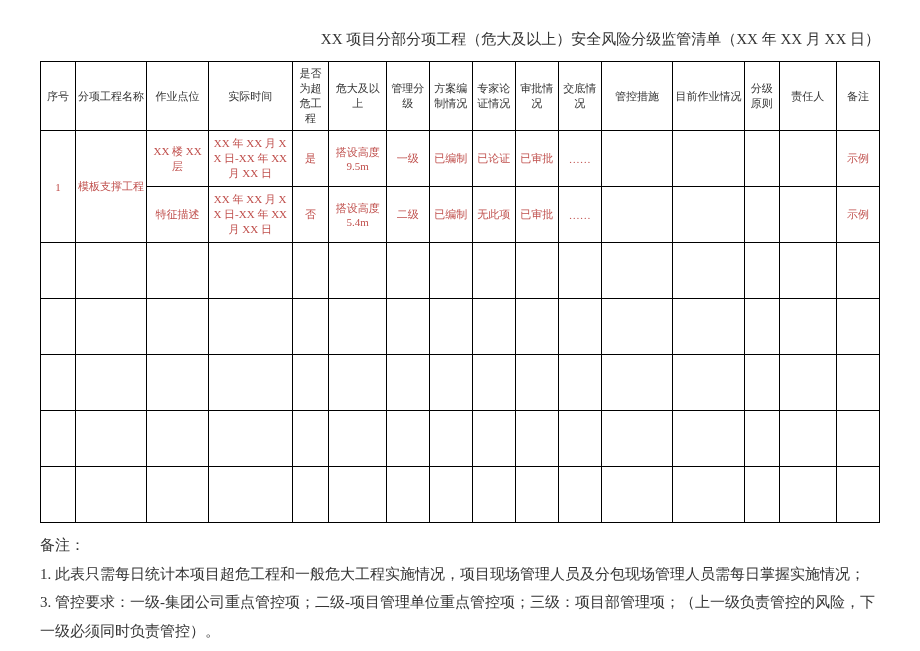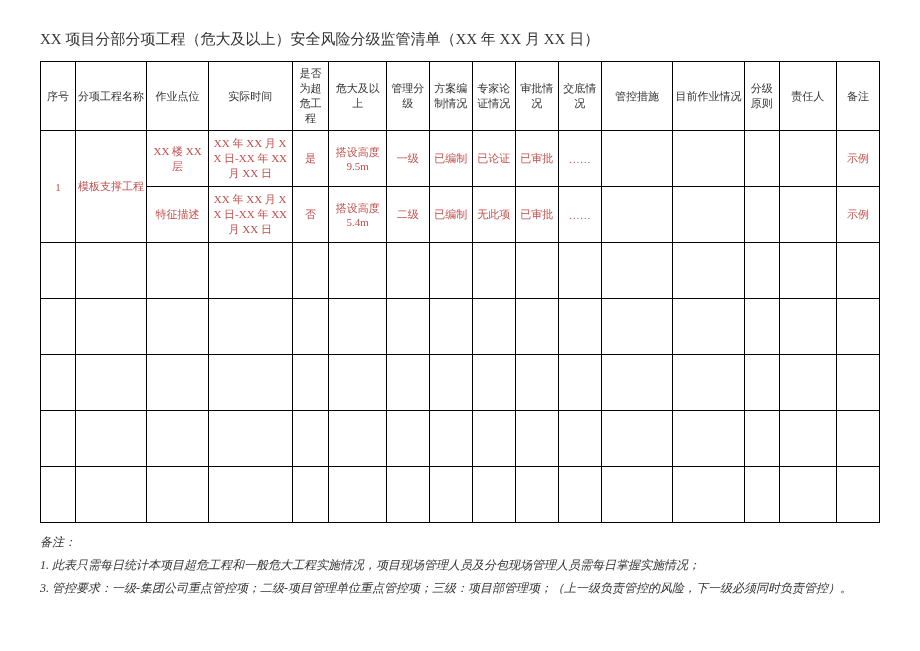--- a/index.html
+++ b/index.html
@@ -8,21 +8,21 @@
       box-sizing: border-box;
     }
     body {
       font-family: "SimSun", "宋体", serif;
       background: #fff;
       padding: 30px 40px;
       font-size: 12px;
       color: #333;
     }
     .title {
-      text-align: left;
+      text-align: right;
       font-size: 15px;
       margin-bottom: 12px;
       font-weight: normal;
     }
     table {
       border-collapse: collapse;
       width: 100%;
       table-layout: fixed;
     }
     th, td {
@@ -38,23 +38,22 @@
       height: 56px;
     }
     td {
       height: 56px;
     }
     .red {
       color: #c0504d;
     }
     .notes {
       margin-top: 8px;
-      font-size: 12px;
+      font-size: 15px;
       line-height: 1.9;
-      font-style: italic;
     }
     .col-seq { width: 34px; }
     .col-name { width: 70px; }
     .col-loc { width: 60px; }
     .col-time { width: 82px; }
     .col-super { width: 36px; }
     .col-feat { width: 56px; }
     .col-level { width: 42px; }
     .col-plan { width: 42px; }
     .col-expert { width: 42px; }

